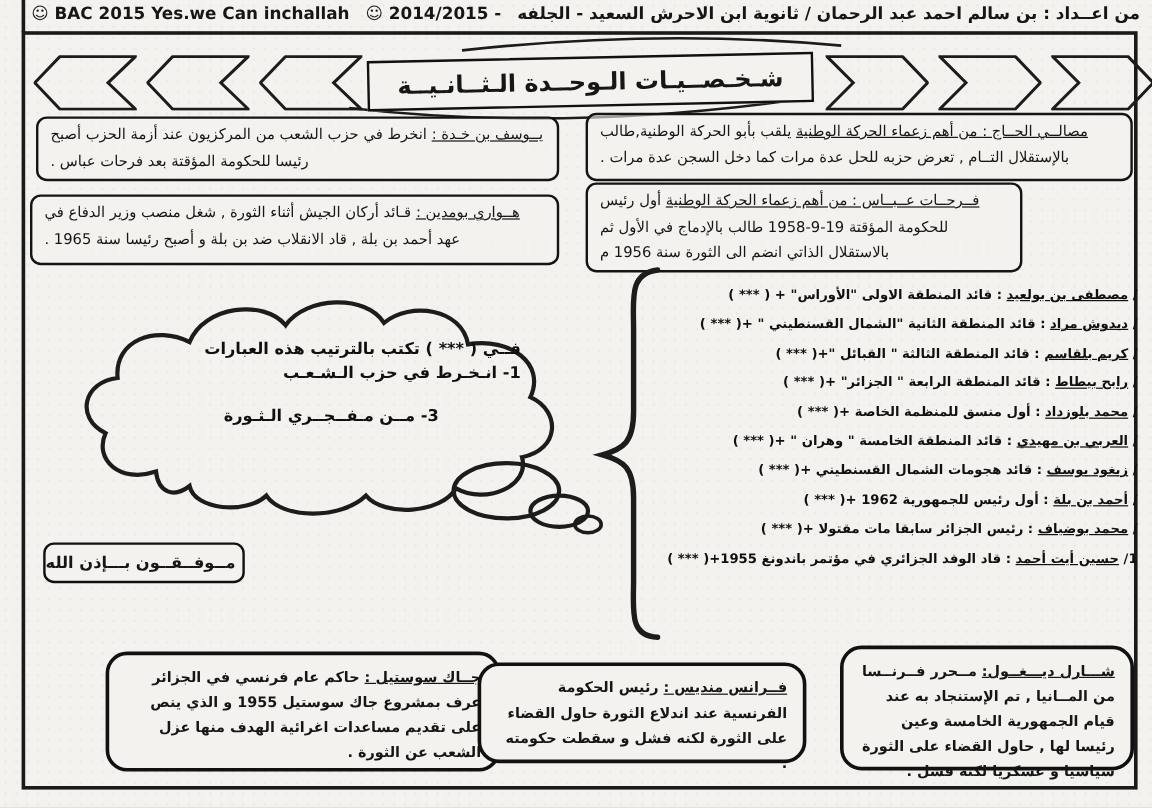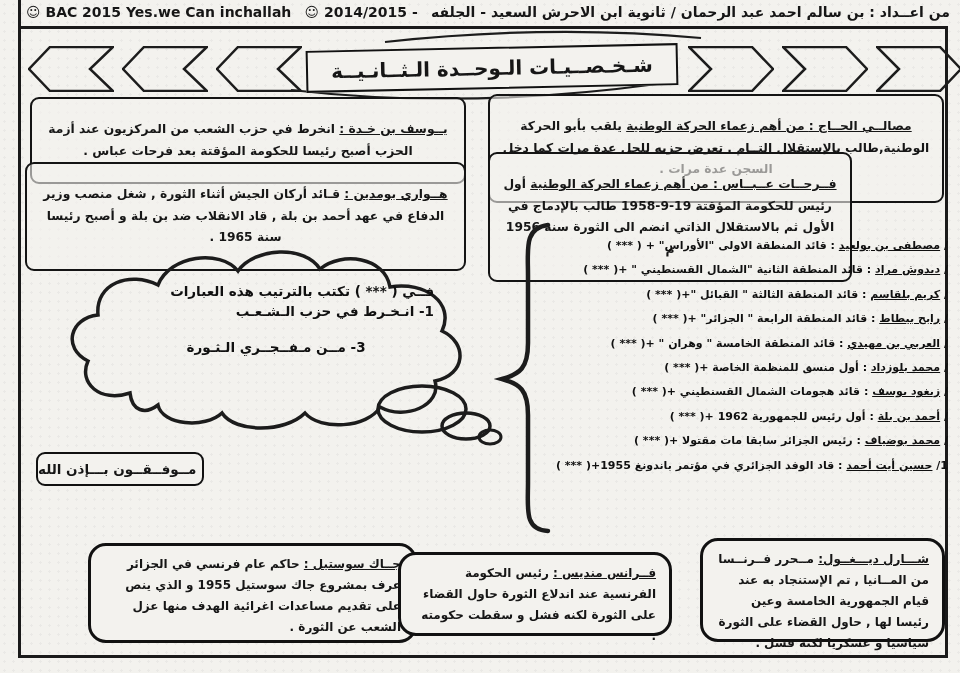--- a/index.html
+++ b/index.html
@@ -15,22 +15,22 @@
   .hdr{position:absolute;left:26px;top:4px;right:10px;display:flex;justify-content:space-between;align-items:center;font-size:14px;font-weight:bold;white-space:nowrap}
   .vtick{position:absolute;left:18px;top:0;height:27px;border-left:3px solid #1a1a1a}
   .frame{position:absolute;left:18px;top:26px;width:930px;height:632px;border:3px solid #1a1a1a}
   .chevrow{position:absolute;top:46px;display:flex;gap:8px}
   .chevrow.l{left:28px}.chevrow.r{left:688px}
   svg.chev{width:86px;height:46px;display:block}
   .wave{position:absolute;left:287px;top:24px;width:416px;height:86px}
   .titlebox{position:absolute;left:306px;top:47px;width:372px;height:42px;border:2.5px solid #111;
     transform:rotate(-1.2deg);display:flex;align-items:center;justify-content:center;
     font-size:20px;font-weight:bold;background:#f3f2ee;letter-spacing:1px}
-  .bx{position:absolute;border:2.5px solid #141414;border-radius:9px;padding:20px 10px;
-    font-size:12.3px;font-weight:bold;line-height:1.75;direction:rtl;text-align:center;background:rgba(243,242,238,.6)}
+  .bx{position:absolute;border:2.5px solid #141414;border-radius:9px;padding:3px 10px;
+    font-size:12.3px;font-weight:normal;line-height:1.75;direction:rtl;text-align:left;background:rgba(243,242,238,.6)}
   .b1{left:30px;top:97px;width:436px;min-height:54px}
   .b2{left:488px;top:94px;width:456px;min-height:57px}
   .b3{left:25px;top:162px;width:441px;min-height:59px}
   .b4{left:488px;top:152px;width:364px;min-height:59px}
   .uname{text-decoration:underline}
   .ulead{text-decoration:underline}
   .cloud{position:absolute;left:70px;top:243px;width:440px;height:215px}
   .cloudtxt{position:absolute;left:112px;top:281px;width:328px;direction:rtl;font-weight:bold;font-size:13.5px;color:#101010;line-height:20px}
   .cl1,.cl2{text-align:right;padding-right:6px}
   .cl3,.cl4{text-align:center;margin-top:16px}
@@ -123,22 +123,22 @@
 
   <svg class="brace" viewBox="0 0 62 314">
     <path d="M 56 4 C 32 7 36 28 36 54 L 36 122 C 36 147 28 153 10 158 C 28 163 36 169 36 194 L 36 262 C 36 288 32 309 56 310" stroke-width="4.5" stroke-linecap="round"></path>
   </svg>
 
   <div class="list">
     <div class="li"><span class="pfx">/</span> <span class="uname">مصطفى بن بولعيد</span><span> : قائد المنطقة الاولى "الأوراس"  + ( *** )</span></div>
     <div class="li"><span class="pfx">/</span> <span class="uname">ديدوش مراد</span><span> : قائد المنطقة الثانية "الشمال القسنطيني " +( *** )</span></div>
     <div class="li"><span class="pfx">/</span> <span class="uname">كريم بلقاسم</span><span> : قائد المنطقة الثالثة " القبائل "+( *** )</span></div>
     <div class="li"><span class="pfx">/</span> <span class="uname">رابح بيطاط</span><span> : قائد المنطقة الرابعة " الجزائر" +( *** )</span></div>
+    <div class="li"><span class="pfx">/</span> <span class="uname">محمد بلوزداد</span><span> : أول منسق للمنظمة الخاصة  +( *** )</span></div>
     <div class="li"><span class="pfx">/</span> <span class="uname">العربي بن مهيدي</span><span> : قائد المنطقة الخامسة " وهران "  +( *** )</span></div>
-    <div class="li"><span class="pfx">/</span> <span class="uname">محمد بلوزداد</span><span> : أول منسق للمنظمة الخاصة  +( *** )</span></div>
     <div class="li"><span class="pfx">/</span> <span class="uname">زيغود يوسف</span><span> : قائد هجومات الشمال القسنطيني +( *** )</span></div>
     <div class="li"><span class="pfx">/</span> <span class="uname">أحمد بن بلة</span><span> : أول رئيس للجمهورية 1962 +( *** )</span></div>
     <div class="li"><span class="pfx">/</span> <span class="uname">محمد بوضياف</span><span> : رئيس الجزائر سابقا مات مقتولا +( *** )</span></div>
     <div class="li"><span class="pfx">1/</span> <span class="uname">حسين أيت أحمد</span><span> : قاد الوفد الجزائري في مؤتمر باندونغ 1955+( *** )</span></div>
   </div>
 
   <div class="rb rb1">
     <span class="uname">جــاك سوستيل :</span><span> حاكم عام فرنسي في الجزائر عرف بمشروع جاك سوستيل 1955 و الذي ينص على تقديم مساعدات اغرائية الهدف منها عزل الشعب عن الثورة .</span>
   </div>
   <div class="rb rb3">

